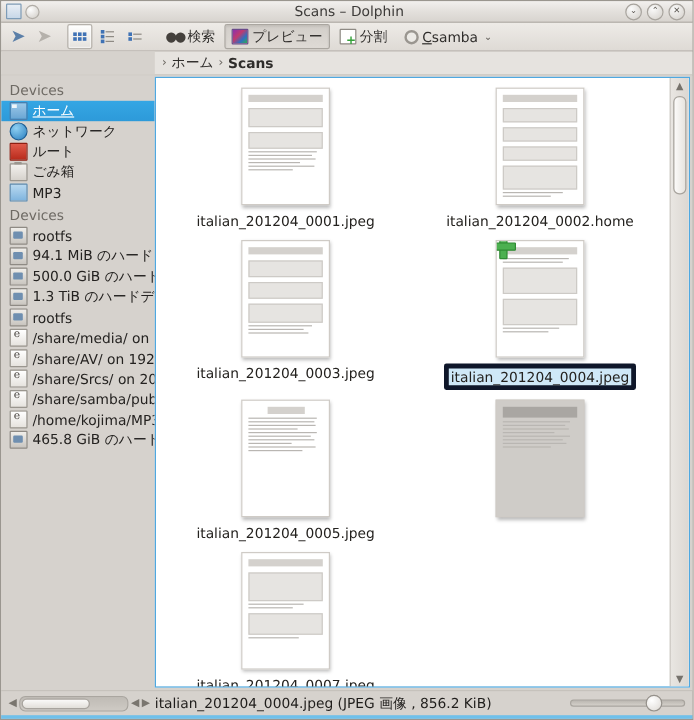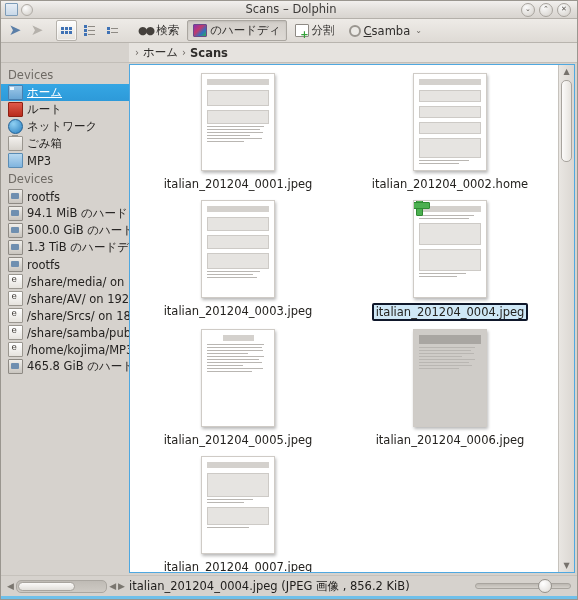--- a/index.html
+++ b/index.html
@@ -276,21 +276,21 @@
   .selplus::after  { left: 1px; top: 6px; width: 17px; height: 5px; }
   .fname {
     margin-top: 5px;
     font-size: 11.5px; color: #24221f;
     padding: 1px 3px;
     white-space: nowrap;
     border-radius: 2px;
   }
   .fname.selected {
     background: #cfe8f7;
-    border: 2px solid #0f172a;
+    border: 4px solid #0f172a;
     padding: 0 2px;
   }
 
   
   .vscroll {
     width: 15px; flex: none;
     background: linear-gradient(to right,#e9e6e2,#dbd7d2);
     border-left: 1px solid #c6c2bc;
     display: flex; flex-direction: column; align-items: center;
   }
@@ -395,21 +395,21 @@
     </div>
     <div class="tbsep"></div>
 
     <div class="tbitem">
       <span class="binoc">●●</span>
       <span>検索</span>
     </div>
 
     <div class="tbitem pressed">
       <span class="previcon"></span>
-      <span>のハードディ</span>
+      <span>プレビュー</span>
     </div>
 
     <div class="tbitem">
       <span class="spliticon"></span>
       <span>分割</span>
     </div>
 
     <div class="tbitem">
       <span class="gear"></span>
       <span class="ctrl-label"><u>C</u><span>samba</span></span>
@@ -432,28 +432,28 @@
     <div class="sidebar">
       <div class="side-scroll">
 
         <div class="side-head">Devices</div>
 
         <div class="side-item selected">
           <span class="ico ico-home"></span>
           <span class="side-label">ホーム</span>
         </div>
         <div class="side-item">
+          <span class="ico ico-net"></span>
+          <span class="side-label">ネットワーク</span>
+        </div>
+        <div class="side-item">
           <span class="ico ico-root"></span>
           <span class="side-label">ルート</span>
         </div>
         <div class="side-item">
-          <span class="ico ico-net"></span>
-          <span class="side-label">ネットワーク</span>
-        </div>
-        <div class="side-item">
           <span class="ico ico-trash"></span>
           <span class="side-label">ごみ箱</span>
         </div>
         <div class="side-item">
           <span class="ico ico-mp3"></span>
           <span class="side-label">MP3</span>
         </div>
 
         <div class="side-head">Devices</div>
 
@@ -480,21 +480,21 @@
         <div class="side-item">
           <span class="ico ico-share"></span>
           <span class="side-label">/share/media/ on 1</span>
         </div>
         <div class="side-item">
           <span class="ico ico-share"></span>
           <span class="side-label">/share/AV/ on 192.</span>
         </div>
         <div class="side-item">
           <span class="ico ico-share"></span>
-          <span class="side-label">/share/Srcs/ on 18</span>
+          <span class="side-label">/share/Srcs/ on 20</span>
         </div>
         <div class="side-item">
           <span class="ico ico-share"></span>
           <span class="side-label">/share/samba/publi</span>
         </div>
         <div class="side-item">
           <span class="ico ico-share"></span>
           <span class="side-label">/home/kojima/MP3</span>
         </div>
         <div class="side-item">
@@ -586,21 +586,20 @@
               <div class="hdr" style="background:#a9a6a2;height:9px"></div>
               <div class="ln" style="width:90%"></div>
                 <div class="ln" style="width:84%"></div>
               <div class="ln" style="width:88%"></div>
                 <div class="ln" style="width:70%"></div>
               <div class="ln" style="width:90%"></div>
                 <div class="ln" style="width:80%"></div>
               <div class="ln" style="width:86%"></div>
                 <div class="ln" style="width:64%"></div>
             </div>
-            <div class="fname">italian_201204_0006.jpeg</div>
           </div>
 
           <div class="cell">
             <div class="thumb">
               <div class="hdr"></div>
               <div class="blk" style="height:22px"></div>
               <div class="ln" style="width:74%"></div>
                 <div class="ln" style="width:60%"></div>
               <div class="blk" style="height:16px"></div>
               <div class="ln" style="width:68%"></div>

